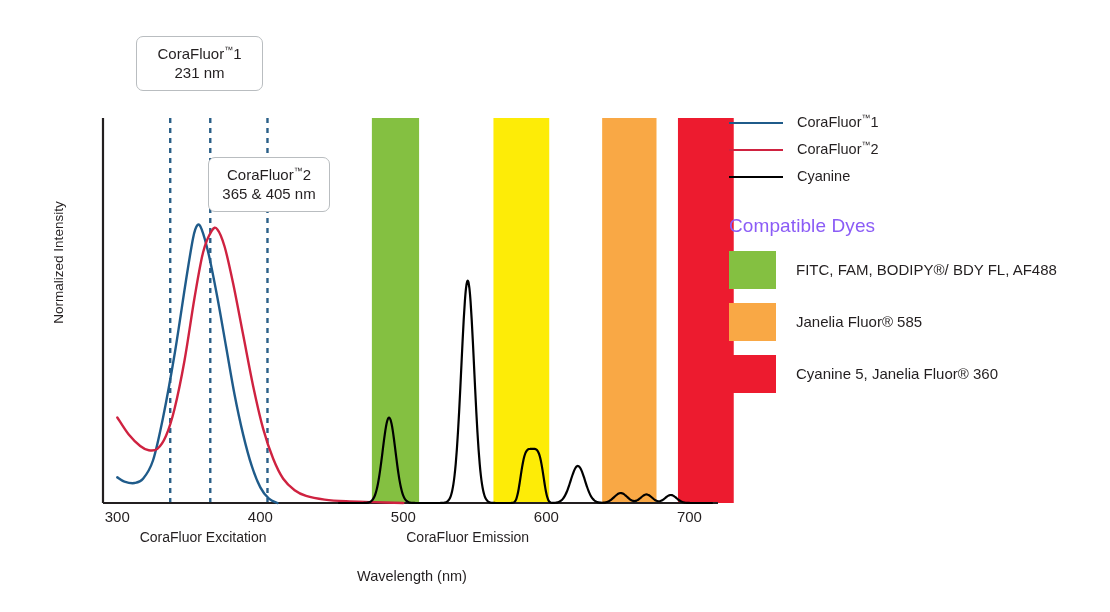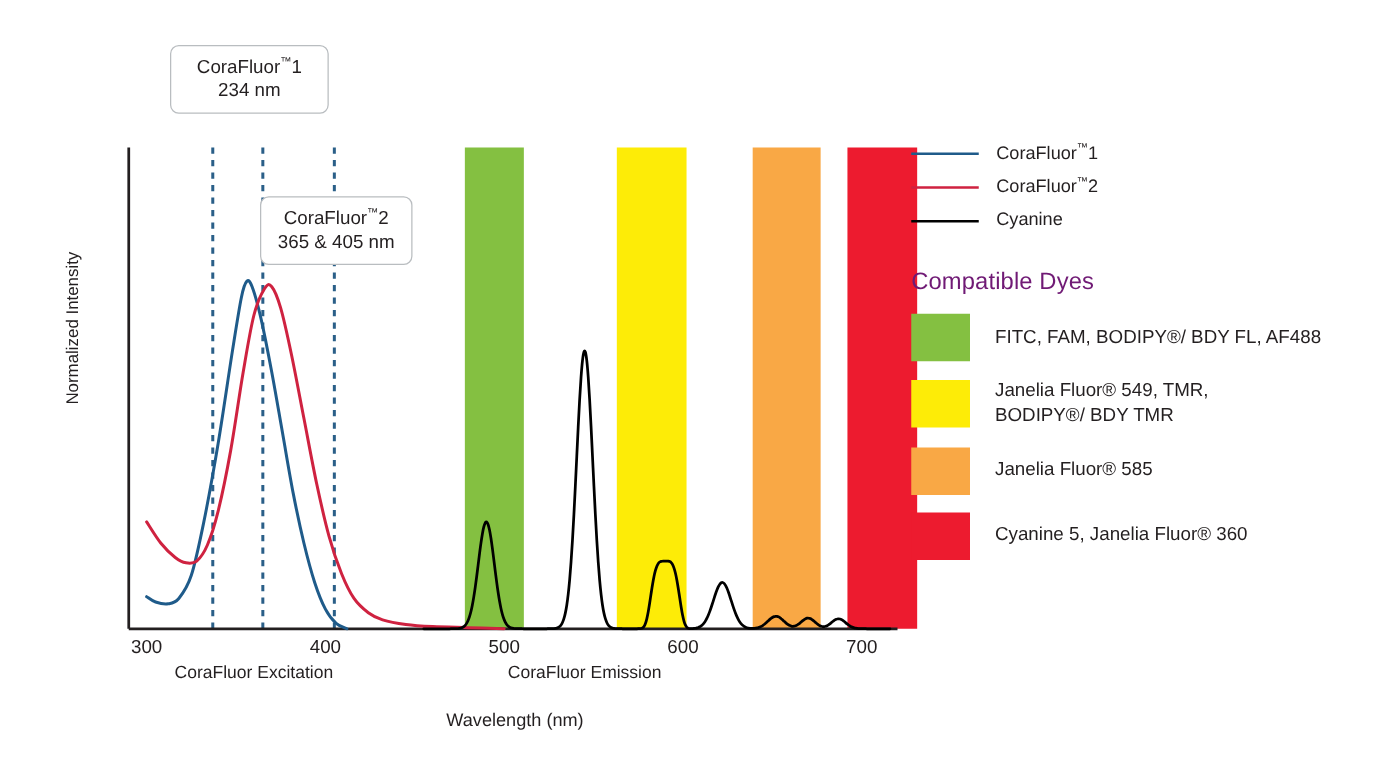--- a/index.html
+++ b/index.html
@@ -57,21 +57,21 @@
   }
   .legend-line{
     width:54px;height:0;flex:0 0 54px;
     margin-right:14px;
   }
   .legend-line i{display:block;width:54px;}
   .legend-text{font-size:14.5px;color:#231f20;white-space:nowrap;}
 
   #dyes-heading{
     font-size:19px;
-    color:#701a75;
+    color:#8b5cf6;
     margin-top:26px;
     margin-bottom:4px;
     font-weight:400;
     letter-spacing:.1px;
   }
   .dye-row{
     display:flex;align-items:center;
     margin-top:14px;
     min-height:38px;
   }
@@ -122,21 +122,21 @@
         <text x="467.7093023255814" y="542" text-anchor="middle" class="sub-axis-label">CoraFluor Emission</text>
       </g>
 
     <text id="x-axis-title" class="axis-title" x="412" y="581" text-anchor="middle">Wavelength (nm)</text>
   </svg>
 
   <div class="ylabel">Normalized Intensity</div>
 
   <div class="callout" id="callout-1">
     <span class="ln">CoraFluor<span class="sup">™</span>1</span>
-    <span class="ln">234 nm</span>
+    <span class="ln">231 nm</span>
   </div>
 
   <div class="callout" id="callout-2">
     <span class="ln">CoraFluor<span class="sup">™</span>2</span>
     <span class="ln">365 &amp; 405 nm</span>
   </div>
 
   <div id="right-panel">
     <div id="legend-list">
         <div class="legend-row">
@@ -160,27 +160,20 @@
       </div>
     <div id="dyes-heading">Compatible Dyes</div>
     <div id="dyes-list">
         <div class="dye-row">
           <span class="dye-swatch" style="background: rgb(132, 192, 65);"></span>
           <span class="dye-text">
             <span>FITC, FAM, BODIPY®/ BDY FL, AF488</span>
           </span>
         </div>
         <div class="dye-row">
-          <span class="dye-swatch" style="background: rgb(253, 236, 7);"></span>
-          <span class="dye-text">
-            <span>Janelia Fluor® 549, TMR,</span>
-            <span>BODIPY®/ BDY TMR</span>
-          </span>
-        </div>
-        <div class="dye-row">
           <span class="dye-swatch" style="background: rgb(249, 168, 69);"></span>
           <span class="dye-text">
             <span>Janelia Fluor® 585</span>
           </span>
         </div>
         <div class="dye-row">
           <span class="dye-swatch" style="background: rgb(237, 27, 47);"></span>
           <span class="dye-text">
             <span>Cyanine 5, Janelia Fluor® 360</span>
           </span>

